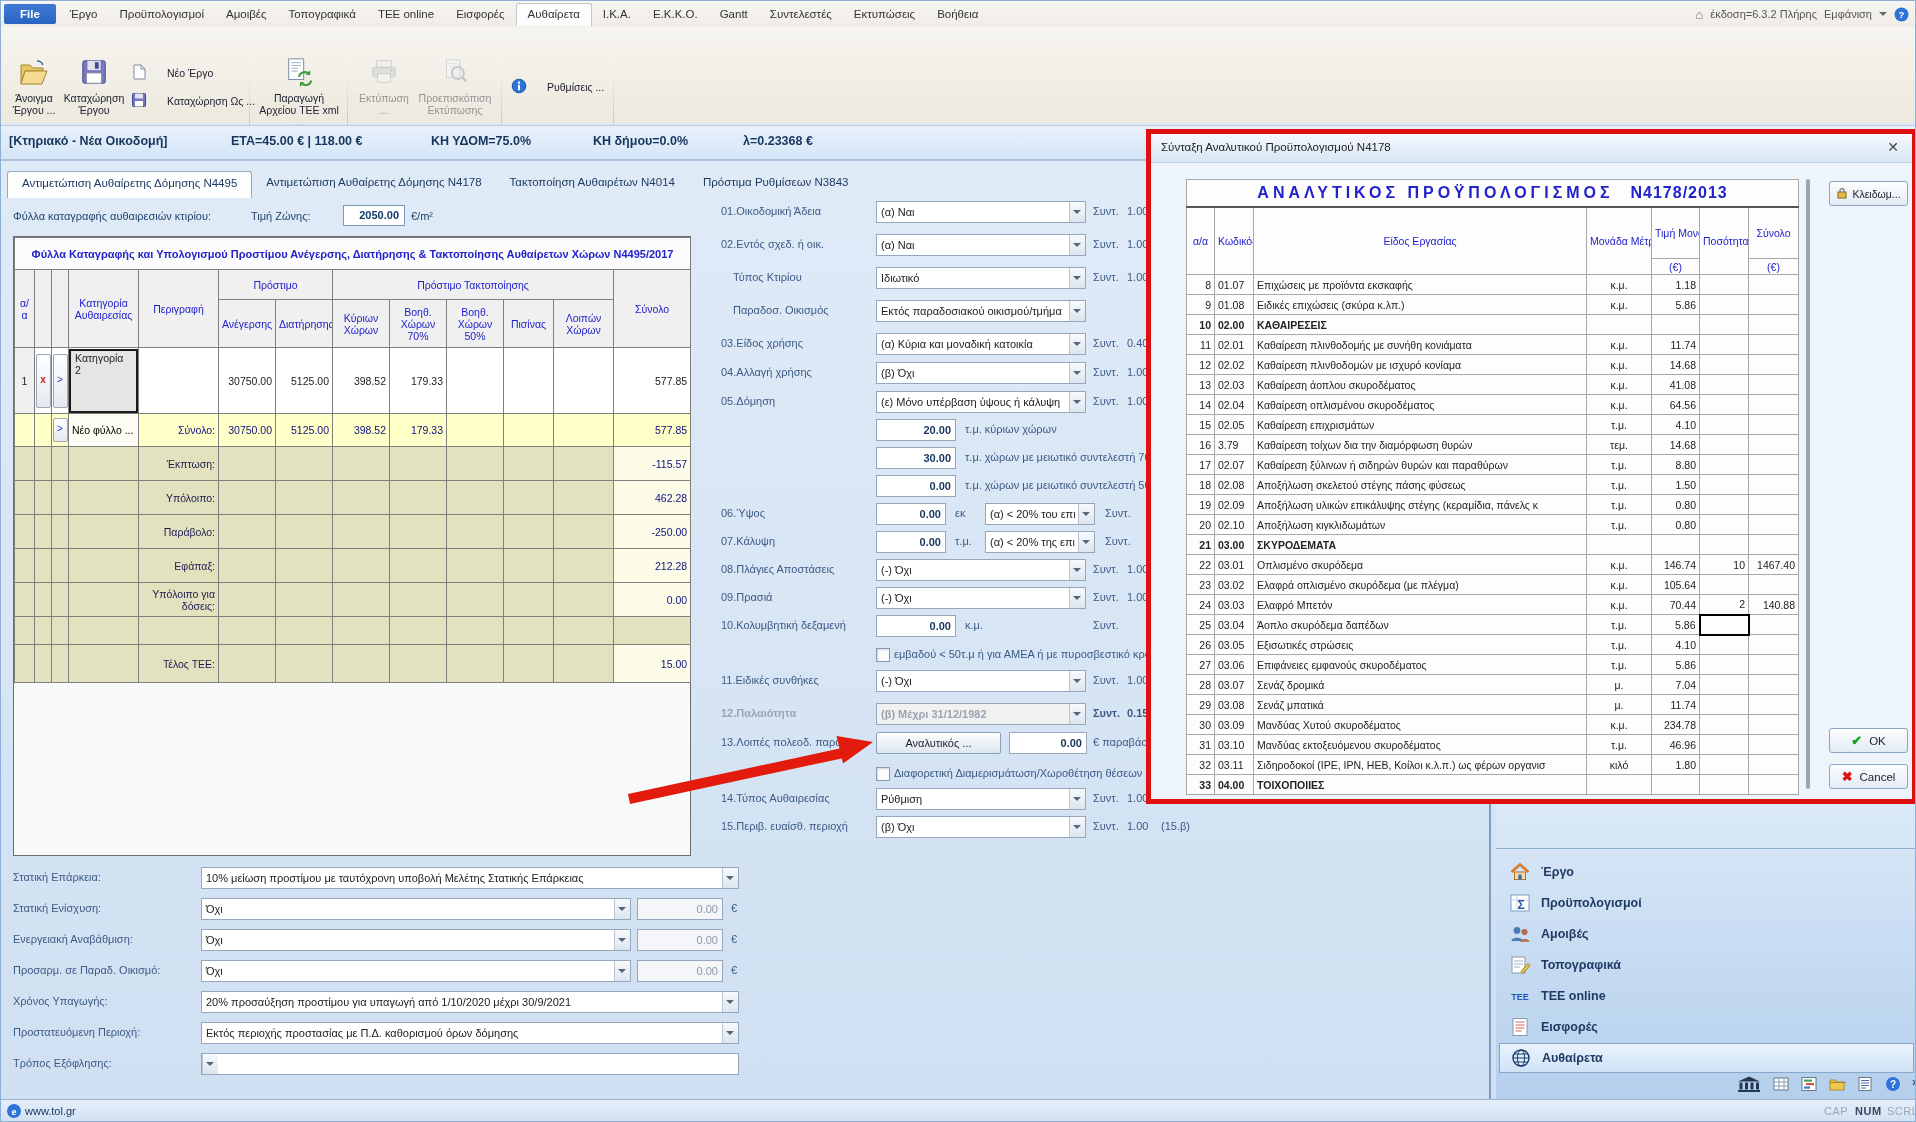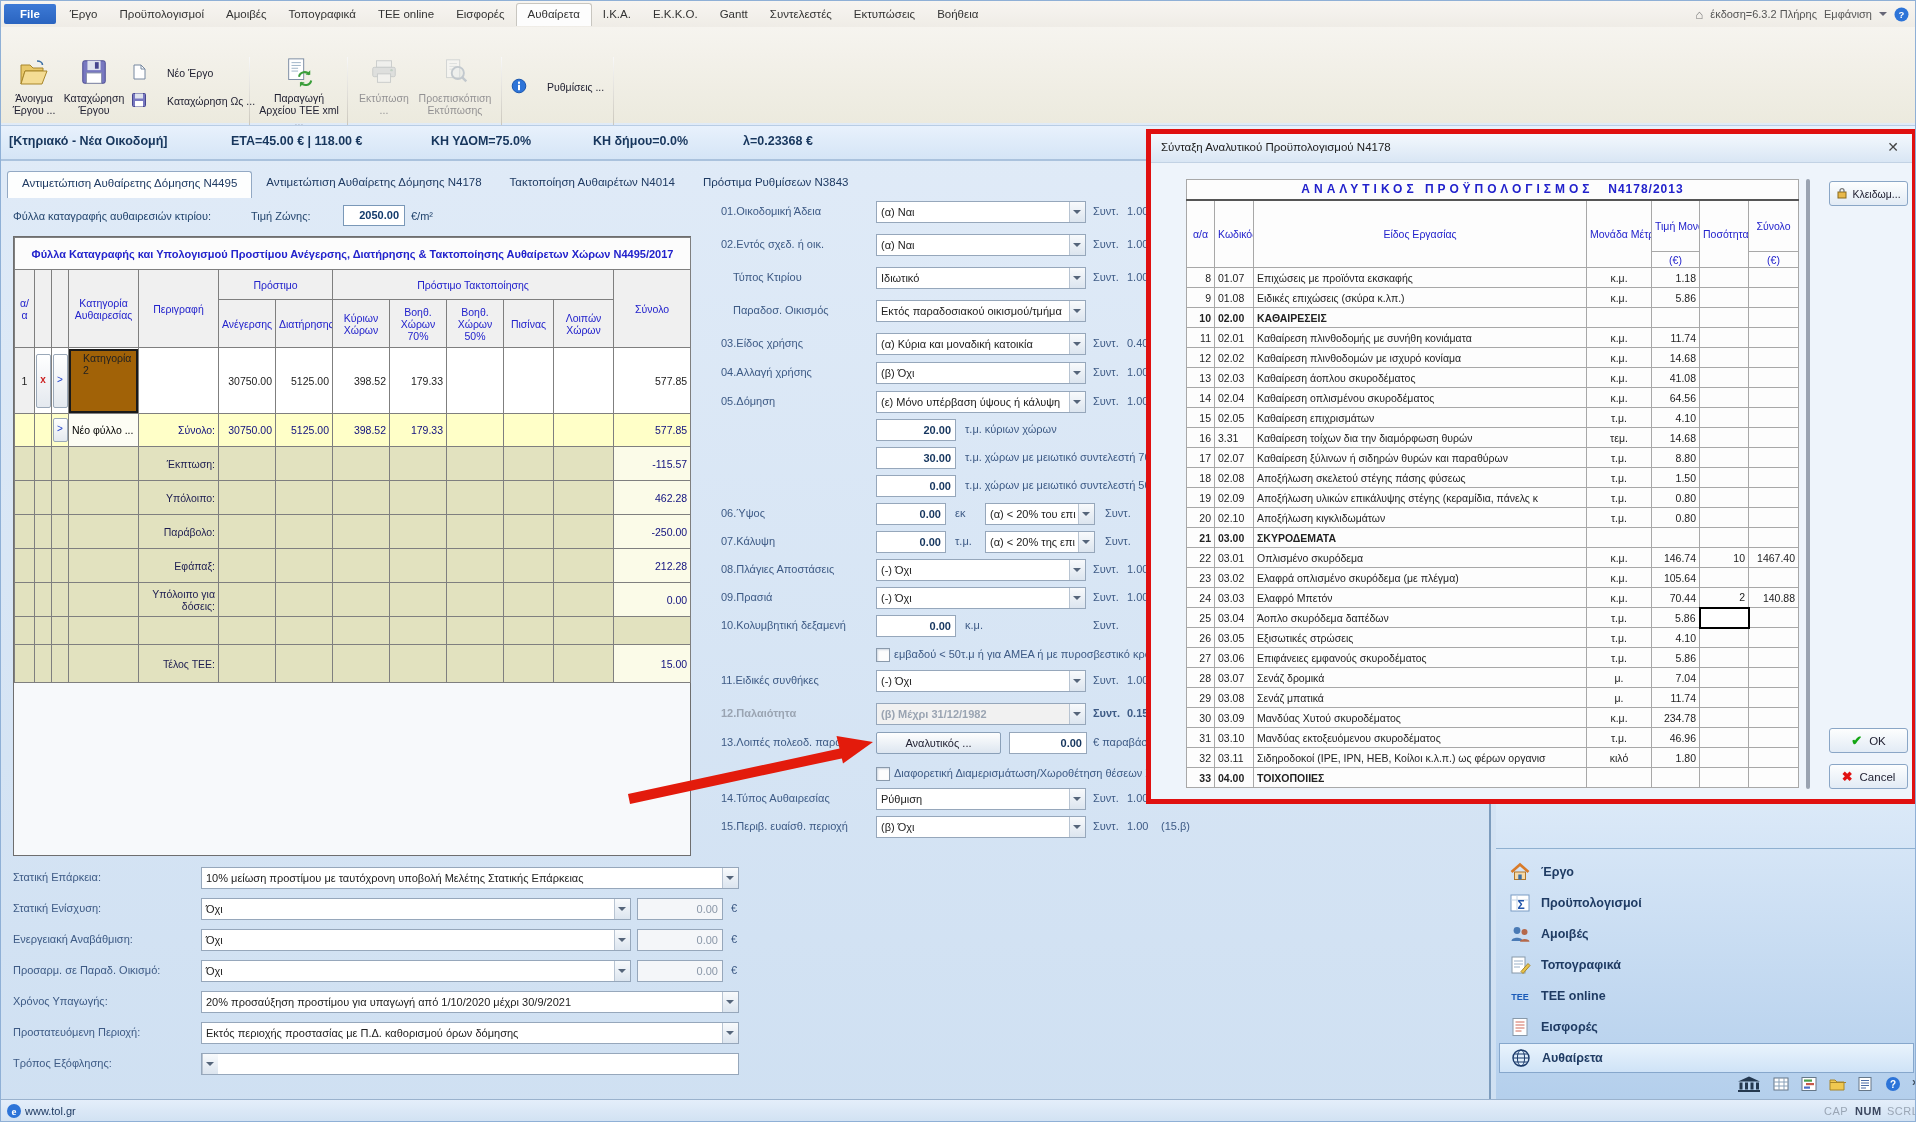--- a/index.html
+++ b/index.html
@@ -42,21 +42,21 @@
   .lpt th{background:#f0f0f0;color:#2222cc;font-weight:normal;text-align:center;}
   .lpt td.v{text-align:right;background:#fff;}
   .lpt tr.yrow td{background:#ffffc8;color:#10107e;}
   .lpt tr.yrow td.wcell{background:#fdfdf4;color:#000;}
   .lpt td.olive{background:#e2e2bf;}
   .lpt td.slab{background:#e2e2bf;text-align:right;color:#1c1c50;}
   .lpt td.sval{background:#fbfbe8;text-align:right;color:#10107e;}
   .vbtn{display:inline-block;width:13px;height:52px;background:linear-gradient(#fff,#e4e9ef);border:1px solid #9aa8b8;border-radius:2px;
         text-align:center;font-size:10px;line-height:50px;}
   .vbtn.sm{height:22px;line-height:20px;}
-  .catcell{border:2px solid #1a1a1a;background:#a16207;height:58px;padding:1px 12px;font-size:10.5px;}
+  .catcell{border:2px solid #1a1a1a;background:#e5e5e5;height:58px;padding:1px 4px;font-size:10.5px;}
   
   .mrow{position:absolute;height:24px;overflow:hidden;}
   .mlab{position:absolute;top:4px;color:#3d5a85;font-size:11px;white-space:nowrap;}
   .mlab.gray{color:#9aa4b2;}
   .dd{position:absolute;top:0;height:22px;background:#fff;border:1px solid #96a7bb;display:flex;box-sizing:border-box;}
   .dd .tx{flex:1;padding:4px 4px 0;font-size:11px;white-space:nowrap;overflow:hidden;}
   .dd .ar{width:15px;background:linear-gradient(#f8fafc,#dce5ef);border-left:1px solid #b8c4d2;position:relative;}
   .dd .ar:after{content:"";position:absolute;left:3px;top:8px;border:4px solid transparent;border-top-color:#55657a;}
   .dd.dis{background:#f1f1f1;}
   .dd.dis .tx{color:#9aa4b2;}
@@ -72,21 +72,21 @@
   .brow{position:absolute;left:6px;width:770px;height:24px;}
   .blab{position:absolute;left:6px;top:4px;font-size:11px;color:#3d5a85;white-space:nowrap;}
   
   .dialog{position:absolute;left:1145px;top:128px;width:771px;height:675px;border:5px solid #e01010;background:#eef4fb;box-sizing:border-box;z-index:100;}
   .dlg-title{position:relative;height:28px;background:linear-gradient(#f3f8fd,#d9e6f4);border-bottom:1px solid #c2d2e4;}
   .dlg-title .t{position:absolute;left:10px;top:7px;font-size:11.5px;color:#222;}
   .dlg-close{position:absolute;right:10px;top:5px;font-size:14px;color:#444;width:18px;text-align:center;}
   table.dt{position:absolute;left:35px;top:45px;border-collapse:collapse;table-layout:fixed;width:612px;background:#fdfdfd;font-size:10.5px;}
   table.dt td,table.dt th{border:1px solid #a8a8a8;padding:1px 3px;overflow:hidden;white-space:nowrap;box-sizing:border-box;}
   .dt th{background:#fdfdfd;color:#2222cc;font-weight:normal;white-space:normal;}
-  .dt .dtitle{font-weight:bold;font-size:12px;letter-spacing:4px;height:20px;text-align:center;border-bottom:2px solid #555;}
+  .dt .dtitle{font-weight:bold;font-size:16px;letter-spacing:4px;height:27px;text-align:center;border-bottom:2px solid #555;}
   .dt td.n{text-align:right;}
   .dt td.u{text-align:center;}
   .dt td.r{text-align:right;}
   .dt tr.sec td{font-weight:bold;}
   .dt td.selcell{border:2px solid #000;background:#fff;}
   .dscroll{position:absolute;left:655px;top:45px;width:4px;height:610px;background:#9aa3b1;border-radius:2px;}
   .dbtn{position:absolute;left:678px;width:79px;height:25px;background:linear-gradient(#fdfefe,#e2ebf5);border:1px solid #8aa6c6;border-radius:3px;
         display:flex;align-items:center;justify-content:center;gap:7px;font-size:11.5px;color:#223;box-sizing:border-box;}
   .okmark{color:#14a614;font-weight:bold;font-size:13px;}
   .xmark{color:#e01212;font-weight:bold;font-size:13px;}
@@ -769,21 +769,21 @@
             <td class="n">15</td>
             <td class="">02.05</td>
             <td class="">Καθαίρεση επιχρισμάτων</td>
             <td class="u">τ.μ.</td>
             <td class="r">4.10</td>
             <td class="r"></td>
             <td class="r"></td>
           </tr>
           <tr style="height: 20px;">
             <td class="n">16</td>
-            <td class="">3.31</td>
+            <td class="">3.79</td>
             <td class="">Καθαίρεση τοίχων δια την διαμόρφωση θυρών</td>
             <td class="u">τεμ.</td>
             <td class="r">14.68</td>
             <td class="r"></td>
             <td class="r"></td>
           </tr>
           <tr style="height: 20px;">
             <td class="n">17</td>
             <td class="">02.07</td>
             <td class="">Καθαίρεση ξύλινων ή σιδηρών θυρών και παραθύρων</td>

